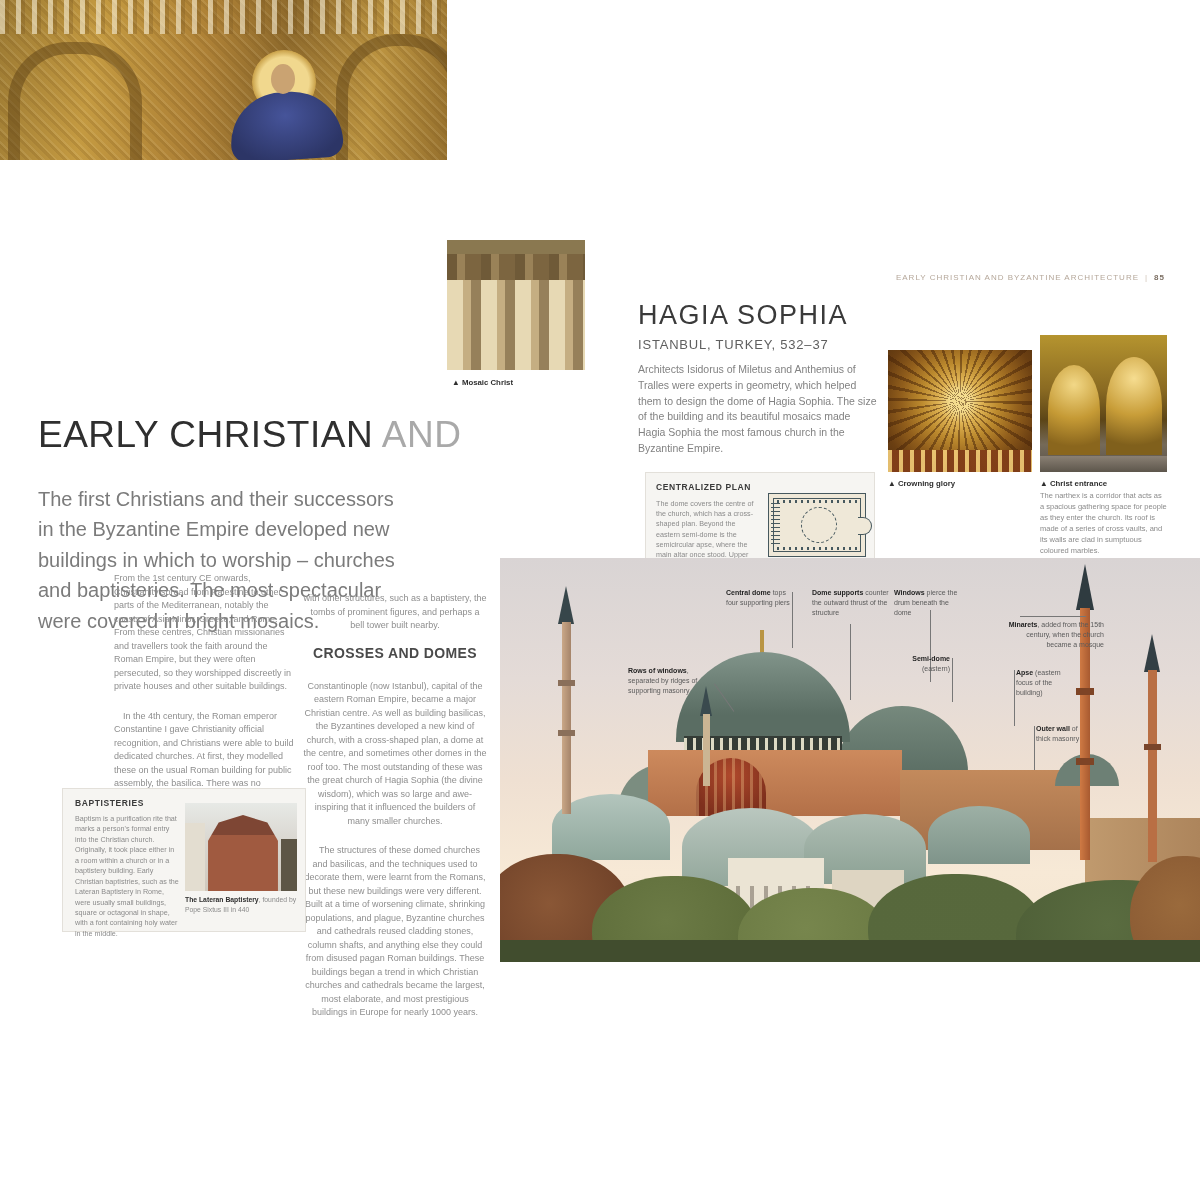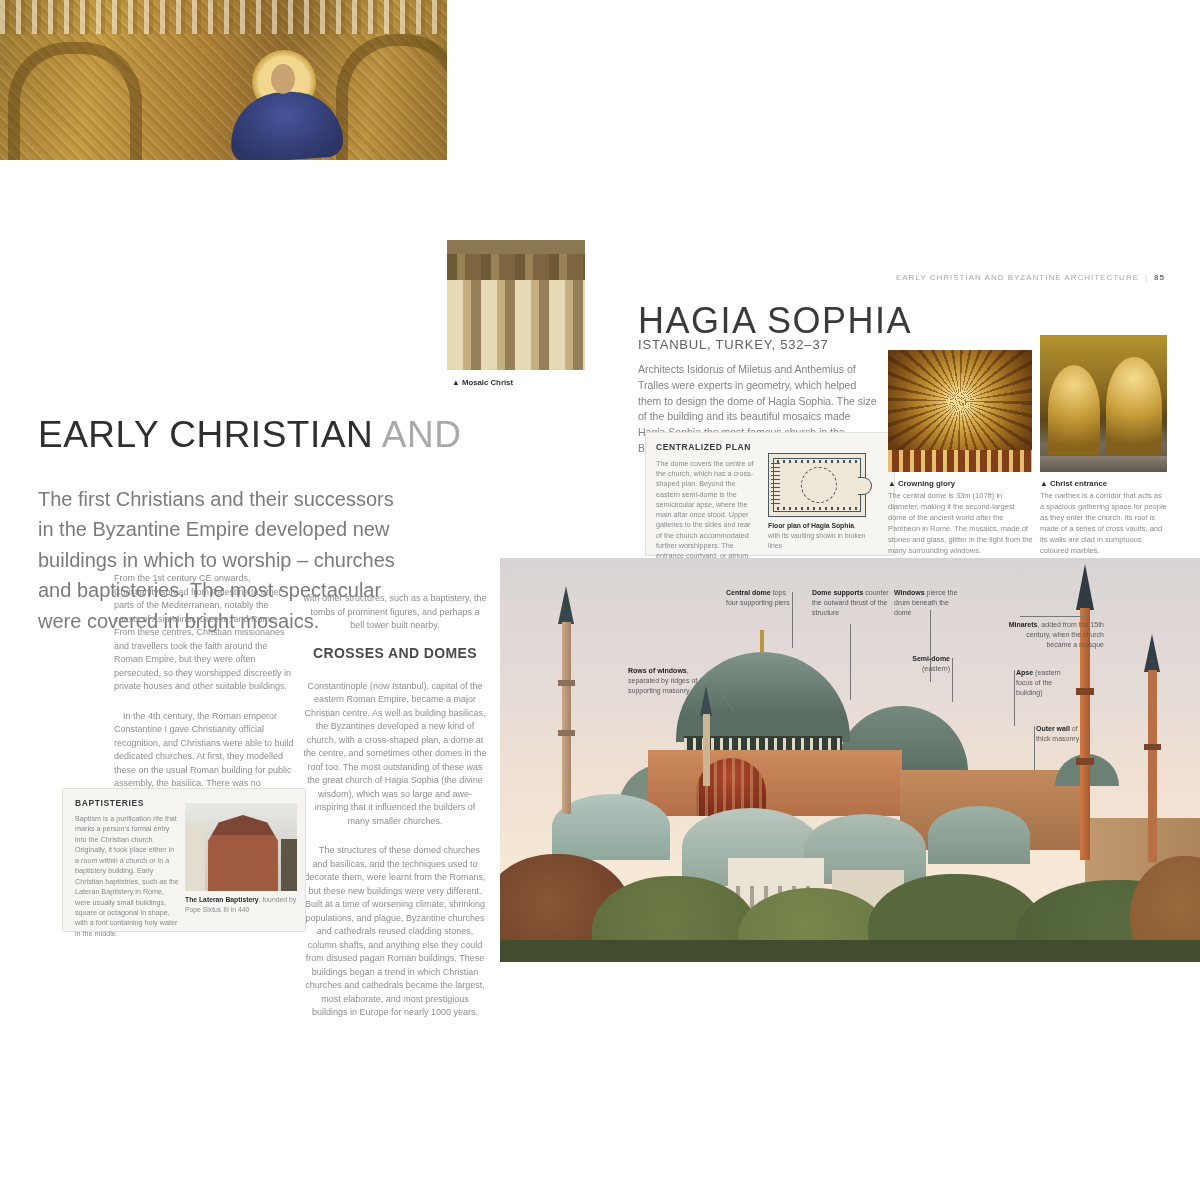--- a/index.html
+++ b/index.html
@@ -56,25 +56,25 @@
   .bp-oct{left:20px;top:12px;width:76px;height:76px;background:linear-gradient(180deg,#7e4634 0 26%,#a05a40 26%);
     clip-path:polygon(50% 0,82% 10%,96% 34%,96% 100%,4% 100%,4% 34%,18% 10%);}
   .bp-side{left:0;top:20px;width:20px;height:68px;background:#e3ddd0;}
   .bp-tree{right:0;bottom:0;width:16px;height:52px;background:#5d5646;}
   .bapt-cap{left:122px;top:106px;width:112px;font-size:6.8px;}
 
   
   .runhead{left:700px;top:273px;width:465px;text-align:right;font-size:8px;letter-spacing:1px;color:#b5a79a;}
   .runhead .pg{font-weight:bold;color:#7c6f63;margin-left:6px;}
   .runhead .bar{color:#cfc4b8;margin-left:6px;}
-  .hs-title{left:638px;top:300px;font-size:36px;letter-spacing:1.5px;color:#3a3a3a;font-weight:400;}
+  .hs-title{left:638px;top:300px;font-size:27px;letter-spacing:1.5px;color:#3a3a3a;font-weight:400;}
   .hs-sub{left:638px;top:337px;font-size:13px;letter-spacing:.8px;color:#5f5f5f;}
   .hs-intro{left:638px;top:362px;width:240px;font-size:10.5px;line-height:1.5;color:#828282;}
 
-  .plan-box{left:645px;top:432px;width:228px;height:122px;padding-left:20px;}
+  .plan-box{left:645px;top:472px;width:228px;height:122px;}
   .plan-h{left:10px;top:9px;}
   .plan-t{left:10px;top:26px;width:102px;font-size:7.2px;line-height:1.42;color:#8b8b8b;}
   .plan-d{left:122px;top:20px;width:96px;height:62px;background:#efe8d8;border:1px solid #46585e;}
   .pd-in{left:4px;top:4px;right:4px;bottom:4px;border:1px solid #46585e;}
   .pd-circle{left:32px;top:13px;width:34px;height:34px;border:1px dashed #46585e;border-radius:50%;}
   .pd-tt{left:8px;top:6px;right:8px;height:3px;
     background:repeating-linear-gradient(90deg,#46585e 0 2px,transparent 2px 6px);}
   .pd-tb{left:8px;bottom:6px;right:8px;height:3px;
     background:repeating-linear-gradient(90deg,#46585e 0 2px,transparent 2px 6px);}
   .pd-nx{left:2px;top:9px;bottom:9px;width:9px;
@@ -248,21 +248,20 @@
   <div class="abs photo-dome">
     <div class="abs pdm-ring"></div>
   </div>
   <div class="abs photo-narthex">
     <div class="abs pn-arch pn-a1"></div>
     <div class="abs pn-arch pn-a2"></div>
     <div class="abs pn-floor"></div>
   </div>
   <div class="abs cap cap-dome">
     <span class="cap-title">▲ Crowning glory</span>
-    <span>The central dome is 33m (107ft) in diameter, making it the second-largest dome of the ancient world after the Pantheon in Rome. The mosaics, made of stones and glass, glitter in the light from the many surrounding windows.</span>
   </div>
   <div class="abs cap cap-narthex">
     <span class="cap-title">▲ Christ entrance</span>
     <span>The narthex is a corridor that acts as a spacious gathering space for people as they enter the church. Its roof is made of a series of cross vaults, and its walls are clad in sumptuous coloured marbles.</span>
   </div>
 
   <div class="abs hero">
     <div class="abs h-semidome-e"></div>
     <div class="abs h-semidome-w"></div>
     <div class="abs h-finial"></div>

